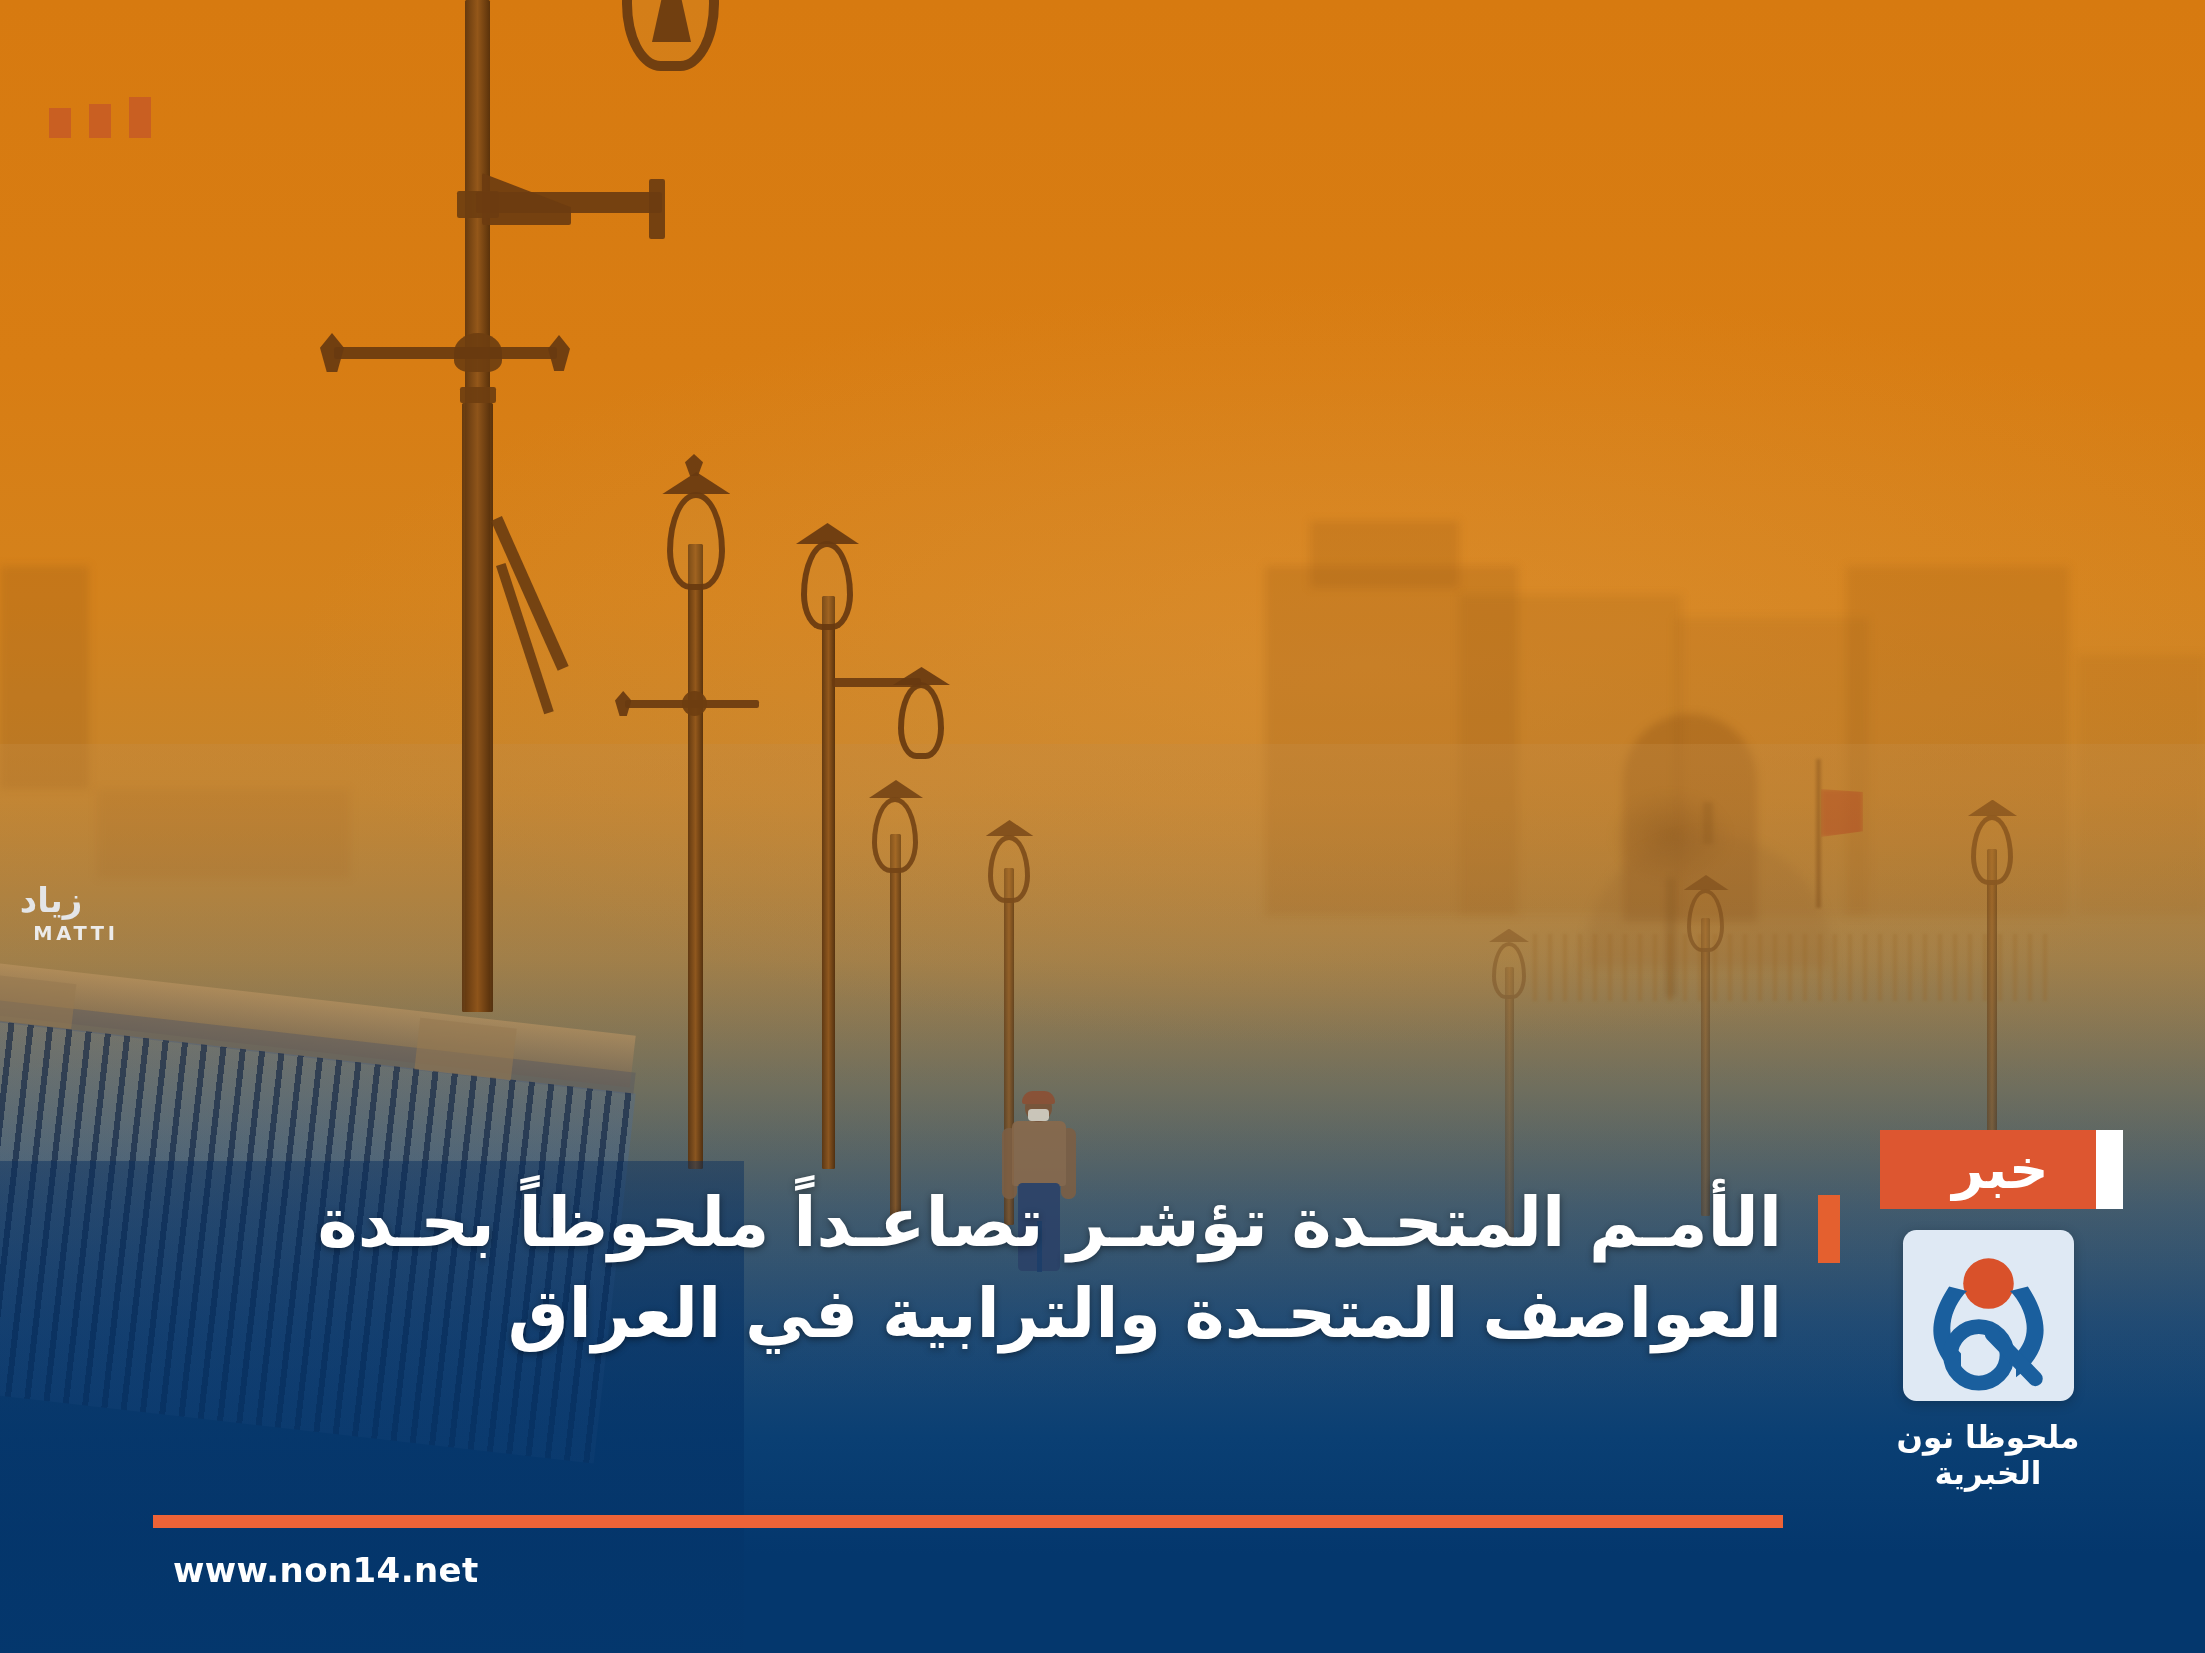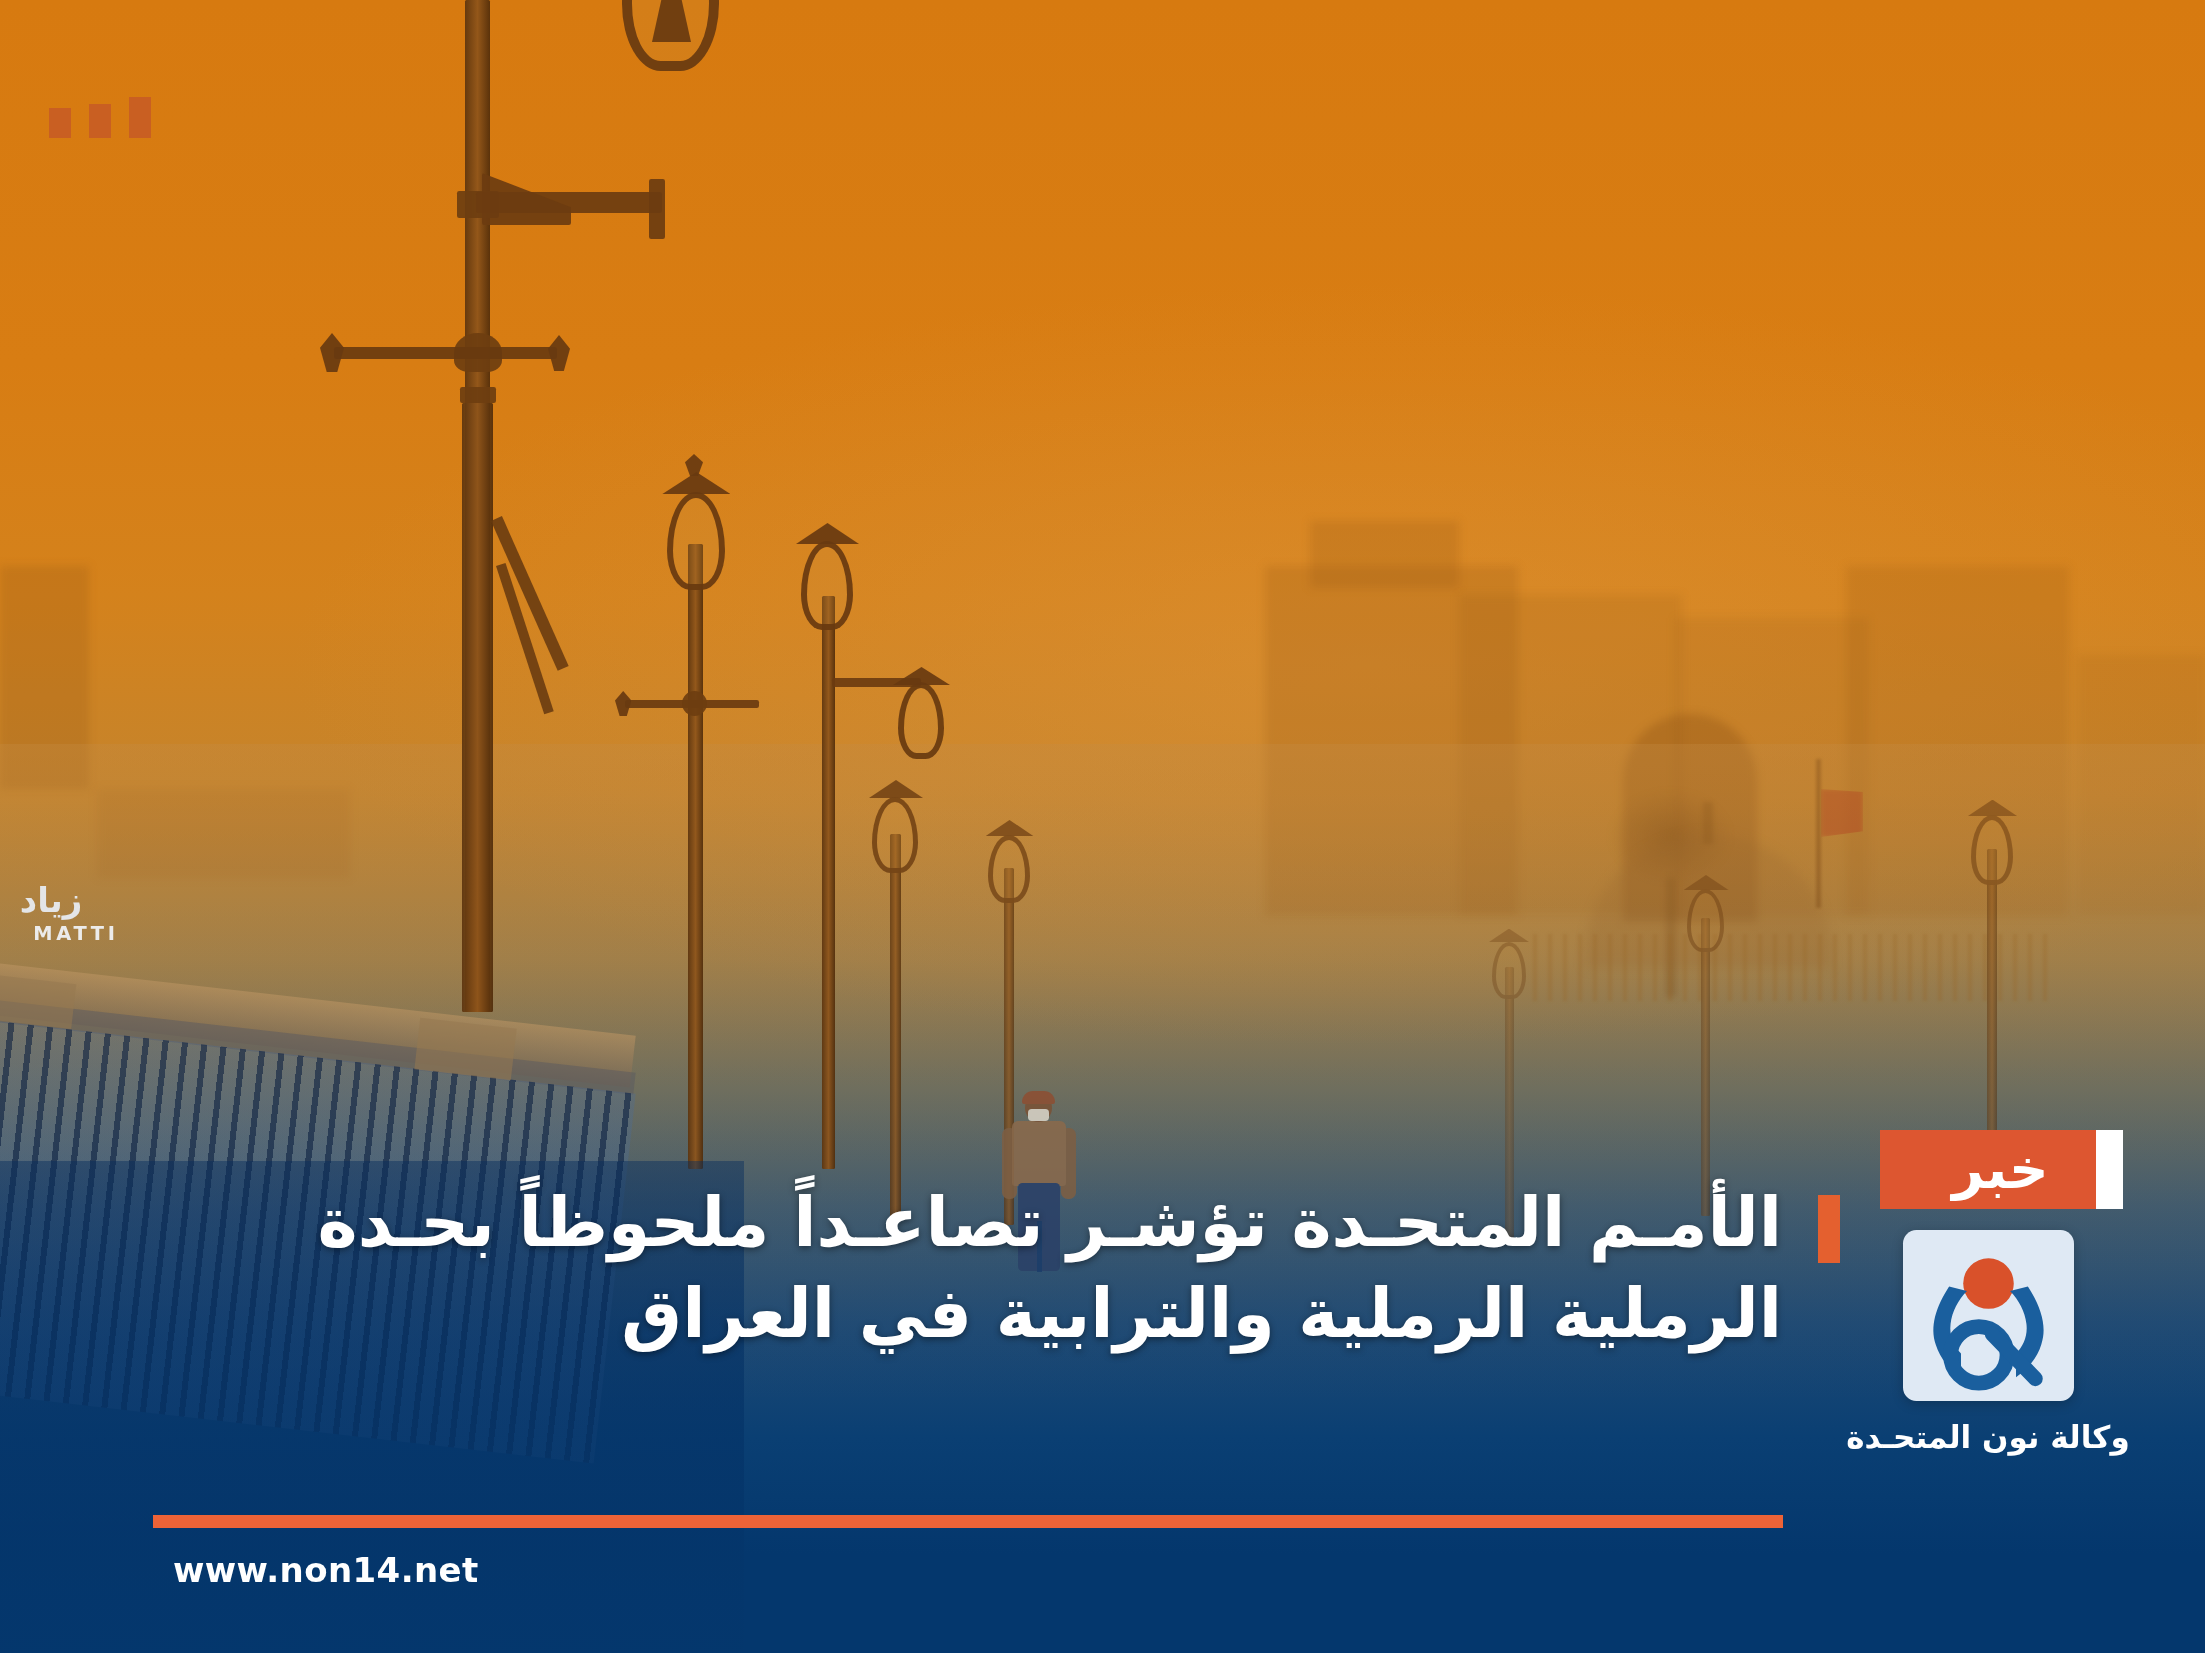--- a/index.html
+++ b/index.html
@@ -519,21 +519,21 @@
 
   <div id="decor-bars">
     <span class="bar d1"></span>
     <span class="bar d2"></span>
     <span class="bar d3"></span>
   </div>
 
   <div id="headline-block">
     <div id="accent-bar"></div>
     <div class="headline-line">الأمـم المتحـدة تؤشـر تصاعـداً ملحوظاً بحـدة</div>
-    <div class="headline-line">الرملية الرملية والترابية في العراق</div>
+    <div class="headline-line">العواصف المتحـدة والترابية في العراق</div>
   </div>
 
   <div id="divider"></div>
 
   <div id="site-url">www.non14.net</div>
 
   <div id="brand">
 
     <div id="news-badge">
       <span class="badge-text">خبر</span>
@@ -560,17 +560,17 @@
                  C 162 156, 168 142, 166 126
                  C 164 110, 156 94, 144 82
                  Z" fill="#1a5f9e"></path>
 
         <circle cx="102" cy="168" r="38" fill="none" stroke="#1a5f9e" stroke-width="20"></circle>
 
         <path d="M120 140 L 178 200" stroke="#1a5f9e" stroke-width="20" stroke-linecap="round" fill="none"></path>
       </svg>
     </div>
 
-    <div id="brand-name">وكالة نون المتحـدة</div>
+    <div id="brand-name">ملحوظا نون الخبرية</div>
   </div>
 
 </div>
 
 
 </body></html>

